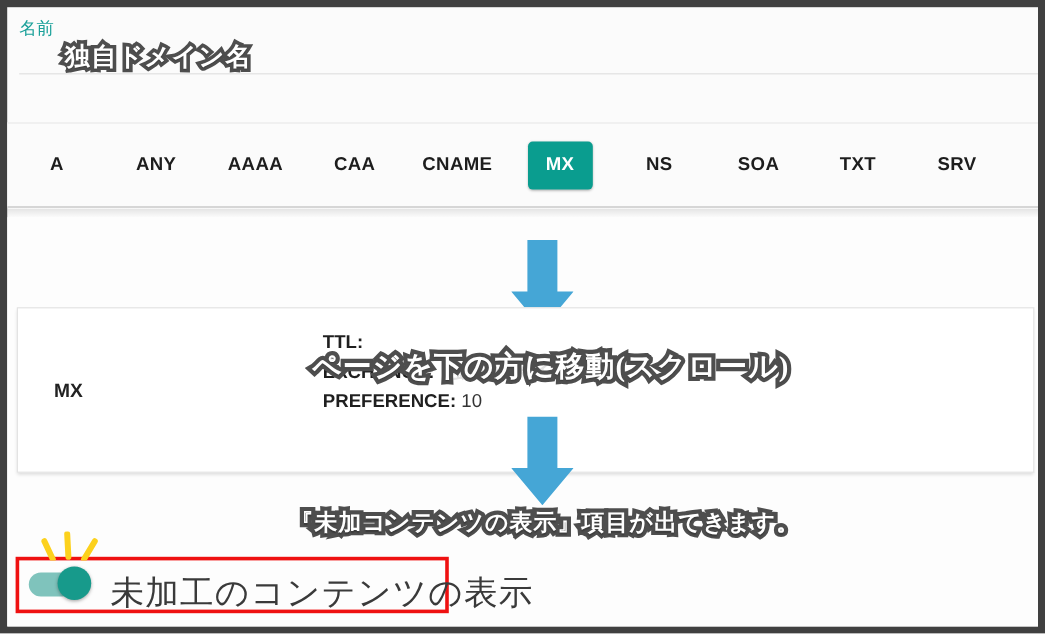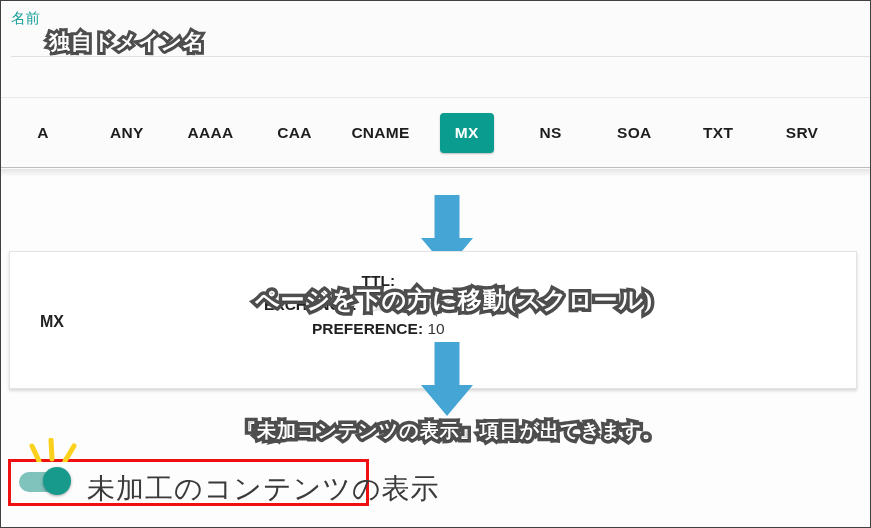--- a/index.html
+++ b/index.html
@@ -1,19 +1,19 @@
 <!DOCTYPE html>
 <html><head>
 <meta charset="utf-8">
 <style>
   html,body{margin:0;padding:0;background:#e9e9e9;}
   *{box-sizing:border-box;font-family:"Liberation Sans","DejaVu Sans",sans-serif;}
   .page{
     position:relative;width:871px;height:528px;margin:0 auto;
-    background:#fbfbfb;border:1px solid #404040;overflow:hidden;
+    background:#fbfbfb;border:6px solid #404040;overflow:hidden;
   }
   
   .name-label{position:absolute;left:10px;top:8px;font-size:14.5px;color:#19a099;}
   .header-divider{position:absolute;left:10px;right:0;top:55px;height:1px;background:#e0e0e0;}
   
   .caption{
     position:absolute;font-weight:bold;color:#ffffff;white-space:nowrap;
     -webkit-text-stroke:6px #4e4e4e;paint-order:stroke fill;
     text-shadow:0 1px 1px rgba(0,0,0,.25);letter-spacing:1px;
   }
@@ -40,21 +40,21 @@
   .arrow{position:absolute;width:52px;height:74px;}
   .arrow-1{left:420px;top:194px;}
   .arrow-2{left:420px;top:341px;}
   
   .card{
     position:absolute;left:8px;top:250px;width:848px;height:138px;
     background:#ffffff;border:1px solid #e3e3e3;
     box-shadow:0 2px 3px rgba(0,0,0,.15);
   }
   .card-type{position:absolute;left:30px;top:61px;font-size:16px;font-weight:bold;color:#222;}
-  .record-details{position:absolute;left:254px;top:17px;font-size:15.5px;color:#333;line-height:24px;text-align:center;}
+  .record-details{position:absolute;left:254px;top:17px;font-size:15.5px;color:#333;line-height:24px;}
   .record-details .lbl{font-weight:bold;color:#1f1f1f;}
   .ghost{
     font-weight:bold;color:#e2e2e2;font-size:17px;margin-left:8px;
     text-shadow:0 0 2px #ffffff;letter-spacing:1px;
   }
   
   .highlight-box{
     position:absolute;left:7px;top:458px;width:361px;height:47px;
     border:3px solid #ef1111;background:transparent;
   }

